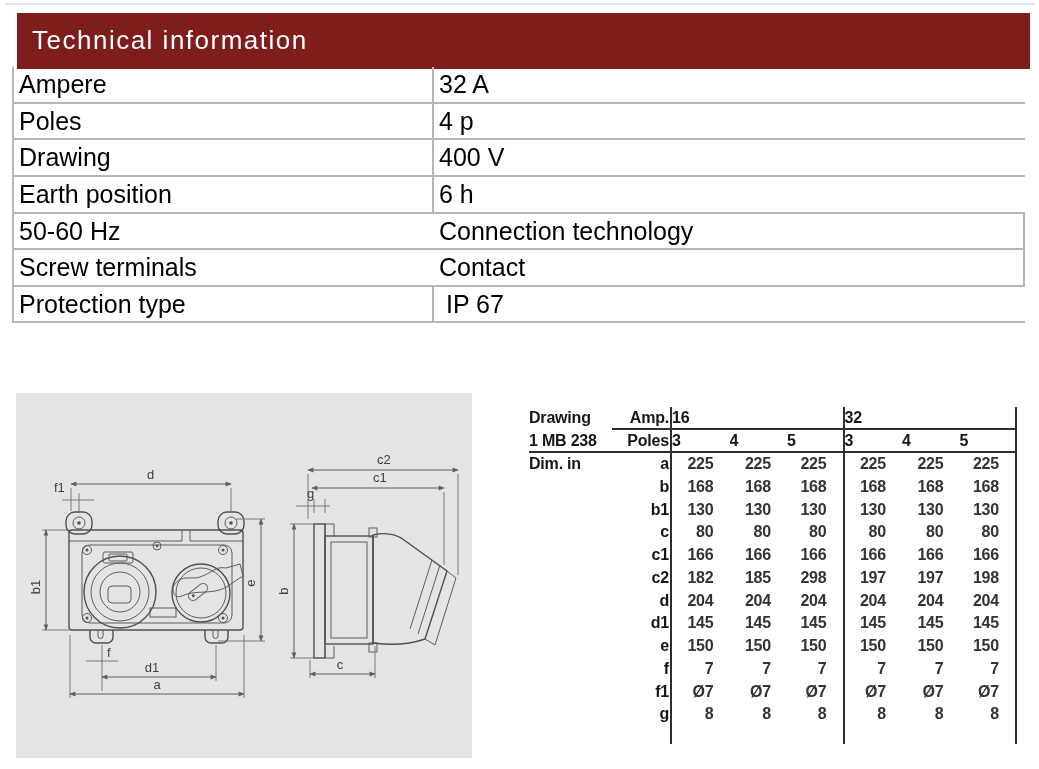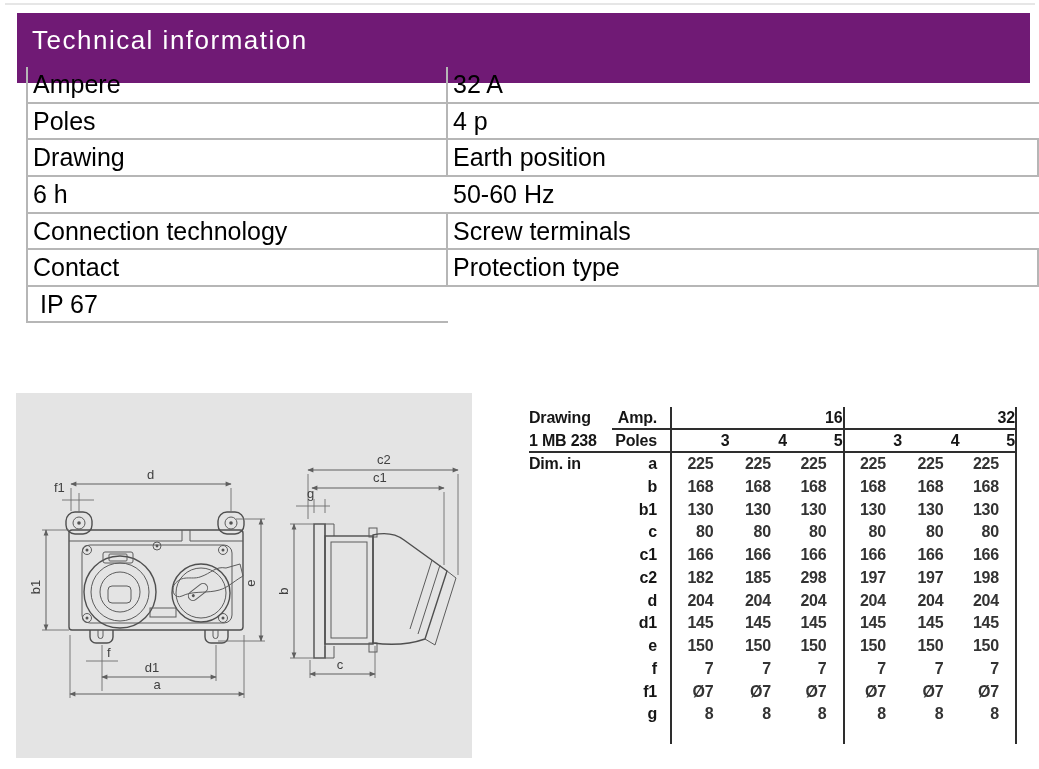--- a/index.html
+++ b/index.html
@@ -1,27 +1,27 @@
 <!DOCTYPE html>
 <html><head>
 <meta charset="utf-8">
 <style>
   html,body{margin:0;padding:0;background:#fff;}
   body{width:1039px;height:769px;position:relative;overflow:hidden;
        font-family:"Liberation Sans",sans-serif;}
   .topline{position:absolute;top:3px;left:5px;width:1030px;height:2px;background:#e6e6e6;}
 
   
-  .tech-bar{position:absolute;left:17px;top:13px;width:1013px;height:70px;
-            background:#701a75;box-sizing:border-box;}
+  .tech-bar{position:absolute;left:17px;top:13px;width:1013px;height:56px;
+            background:#7f1d1d;box-sizing:border-box;}
   .tech-bar .title{color:#fff;font-size:26px;letter-spacing:1.5px;
             line-height:55px;padding-left:15px;font-weight:400;}
 
   
-  .specgrid{position:absolute;left:26px;top:67px;width:1013px;display:grid;
+  .specgrid{position:absolute;left:12px;top:67px;width:1013px;display:grid;
             grid-template-columns:420px 1fr;grid-auto-rows:36.63px;
             border-left:2px solid #b6b6b6;box-sizing:border-box;
             font-size:25px;color:#000;}
   .specgrid>div{border-bottom:2px solid #b6b6b6;box-sizing:border-box;
             line-height:34px;padding-left:5px;white-space:pre;overflow:hidden;}
   .specgrid .sl{border-right:2px solid #b6b6b6;}
 
   
   .panel{position:absolute;left:16px;top:393px;width:456px;height:365px;
          background:#e4e4e4;}
@@ -32,43 +32,44 @@
   .xl{stroke:#6e6e6e;stroke-width:.9;fill:none;}    
   .dt{fill:#3f3f3f;font-size:13px;font-family:"Liberation Sans",sans-serif;}
 
   
   .dimgrid{position:absolute;left:497px;top:407px;display:grid;
            grid-template-columns:115px 60px repeat(6,57.5px);
            grid-template-rows:23px 23px repeat(12,22.75px) 18px;
            font-size:16px;font-weight:bold;color:#161616;letter-spacing:-0.2px;}
   .dimgrid>div{box-sizing:border-box;line-height:22px;overflow:hidden;}
   .dimgrid .lab{text-align:left;margin-left:32px;}
-  .dimgrid .key{text-align:right;padding-right:13px;}
+  .dimgrid .key{text-align:right;padding-right:1px;}
   .dimgrid .v{text-align:right;padding-right:16px;color:#333;}
-  .dimgrid .hc{text-align:right;}
+  .dimgrid .hc{text-align:left;}
   .dimgrid .vr{border-right:2px solid #2e2e2e;}
   .dimgrid .hb{border-bottom:2px solid #2e2e2e;}
   .g16{grid-column:3 / span 3;}
   .g32{grid-column:6 / span 3;}
 </style>
 </head>
 <body>
 
 <div class="topline"></div>
 
 <div class="tech-bar">
   <div class="title">Technical information</div>
 </div>
 
 <div class="specgrid">
   <div class="sl">Ampere</div>
     <div>32 A</div>
   <div class="sl">Poles</div>
     <div>4 p</div>
   <div class="sl">Drawing</div>
+    <div>400 V</div>
   <div class="sl">Earth position</div>
     <div>6 h</div>
     <div>50-60 Hz</div>
   <div class="sl">Connection technology</div>
     <div>Screw terminals</div>
   <div class="sl">Contact</div>
   <div class="sl">Protection type</div>
     <div> IP 67</div>
 </div>
 

